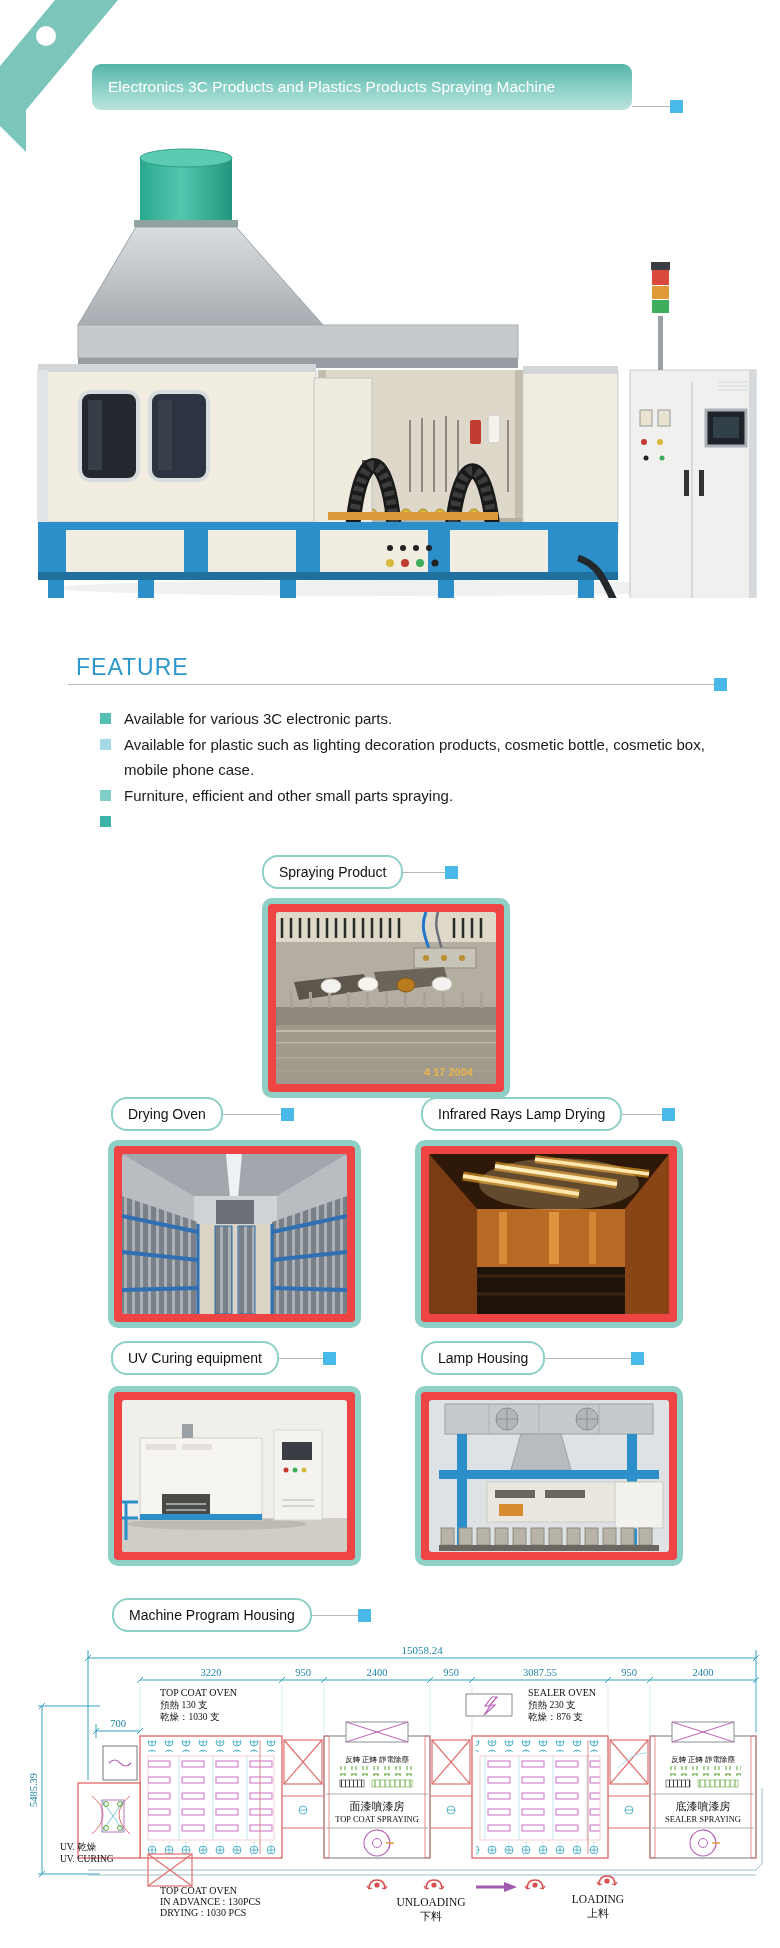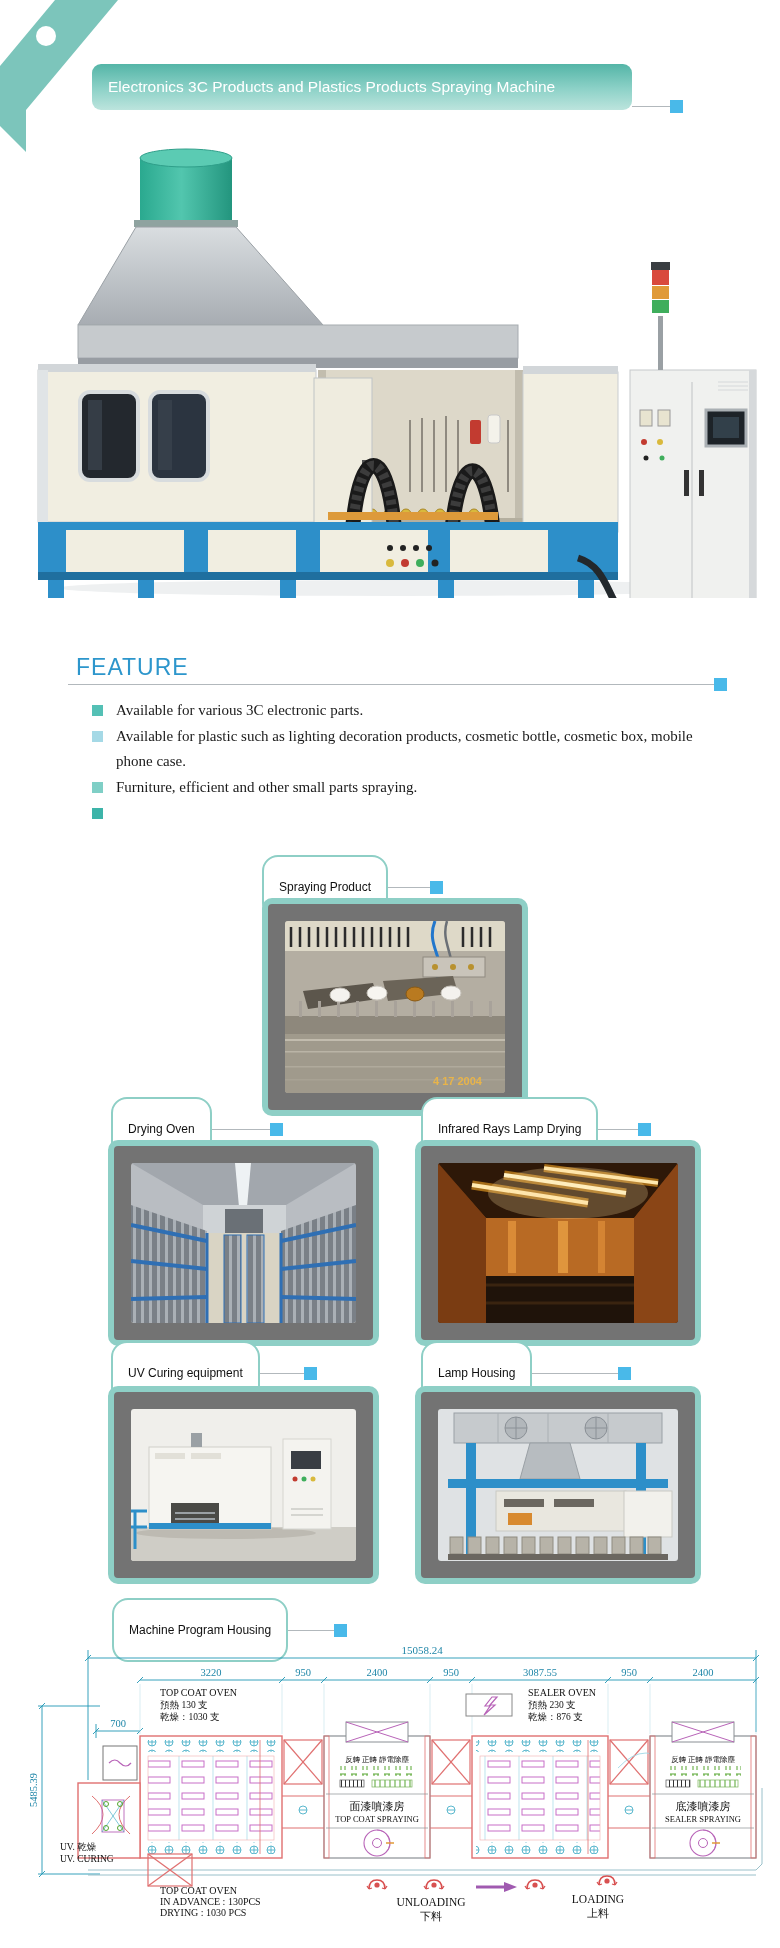--- a/index.html
+++ b/index.html
@@ -12,29 +12,29 @@
           color:#fff;font-size:15.5px;line-height:46px;padding-left:16px;white-space:nowrap;}
   .sq{width:13px;height:13px;background:#49b9e9;flex:0 0 auto;}
   .conn{height:1px;background:#b2b8bc;flex:0 0 auto;}
   .banner-conn{position:absolute;left:632px;top:106px;width:38px;}
   .banner-sq{position:absolute;left:670px;top:100px;}
   
   .feature-h{position:absolute;left:64px;top:642px;margin:12px;font-size:23px;font-weight:400;
              letter-spacing:1px;color:#2d96cc;}
   .feature-rule{position:absolute;left:68px;top:684px;width:648px;height:1px;background:#b2b8bc;}
   .feature-sq{position:absolute;left:714px;top:678px;}
-  ul.bullets{position:absolute;left:84px;top:690px;width:625px;list-style:none;margin:8px;padding:0;font-family:Liberation Serif, serif;}
+  ul.bullets{position:absolute;left:84px;top:690px;width:625px;list-style:none;margin:16px;padding:0;}
   ul.bullets li{position:relative;padding-left:24px;font-size:15px;line-height:25px;color:#1a1a1a;margin-bottom:1px;}
   .bm{position:absolute;left:0;top:7px;width:11px;height:11px;}
   .bm1{background:#54c0b5}.bm2{background:#a5d9e6}.bm3{background:#7fcfc6}.bm4{background:#3db4a9}
   
   .label-row{position:absolute;display:flex;align-items:center;}
-  .label-box{border:2.5px solid #8ecfc6;border-radius:16px;background:#fff;padding:23px 15px;
-             font-size:12px;color:#101010;white-space:nowrap;}
-  .photo-frame{position:absolute;border:6px solid #8ecfc6;border-radius:10px;background:#737373;padding:17px;}
+  .label-box{border:2.5px solid #8ecfc6;border-radius:16px;background:#fff;padding:7px 15px;
+             font-size:14px;color:#101010;white-space:nowrap;}
+  .photo-frame{position:absolute;border:6px solid #8ecfc6;border-radius:10px;background:#ef4444;padding:8px;}
   .photo-frame svg{display:block;border-radius:3px;}
   .diagram{position:absolute;left:8px;top:1628px;}
 </style>
 </head>
 <body>
 
 <div class="page">
 
   <svg class="ribbon" width="180" height="180">
     <path d="M55,0 L118,0 L26,110 L26,152 L0,126 L0,66 Z" fill="#7cc5bb"></path>

